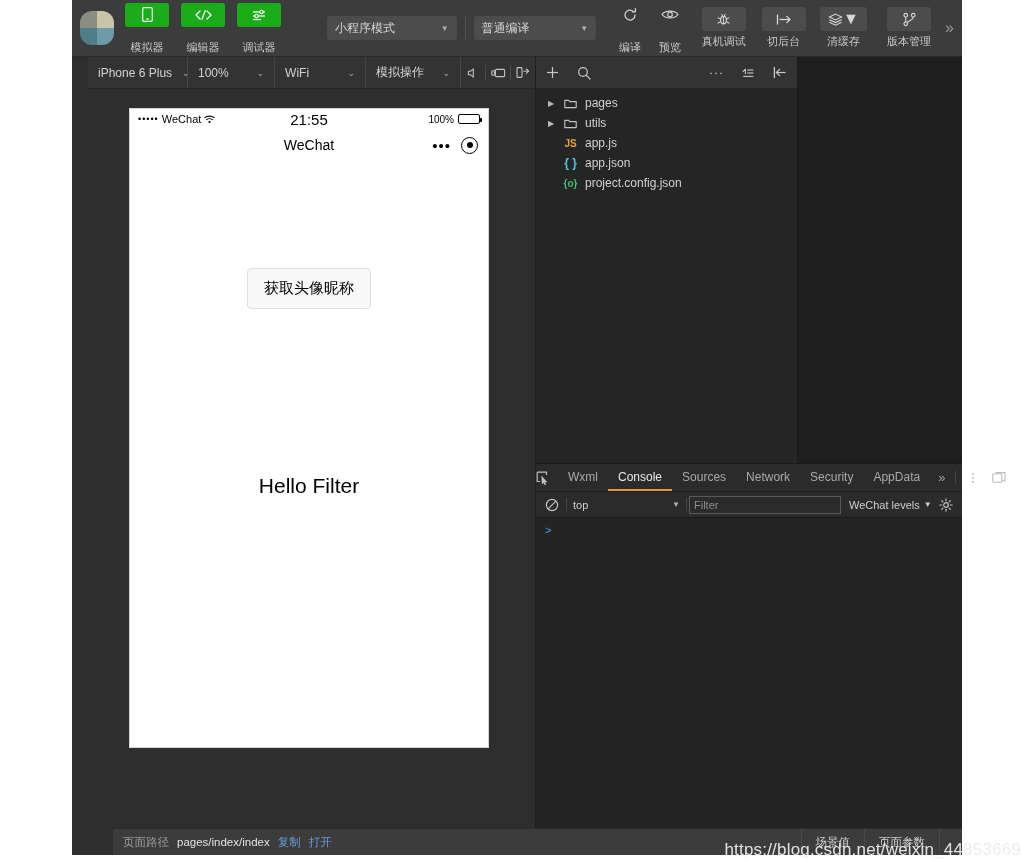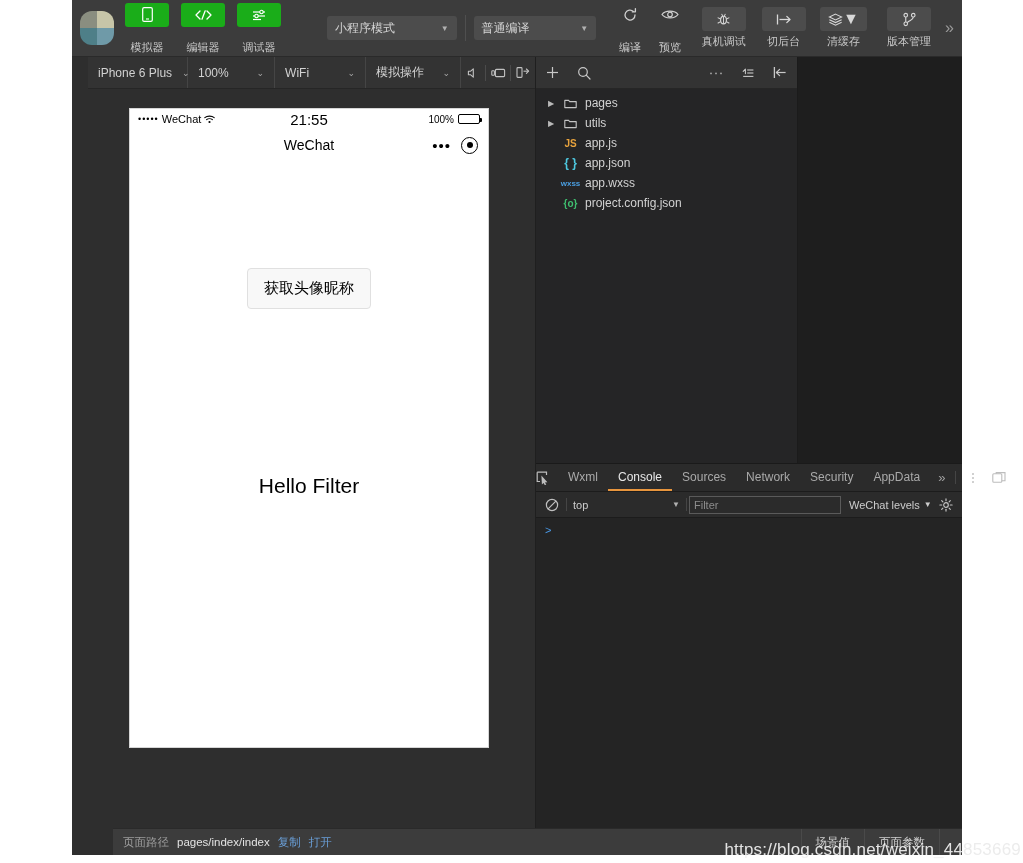--- a/index.html
+++ b/index.html
@@ -806,25 +806,20 @@
               <span class="tr-ico ico-js">JS</span>
               <span class="tr-name">app.js</span>
             </div>
 
             <div class="tr-row">
               <span class="tr-arrow blank">▶</span>
               <span class="tr-ico ico-json">{ }</span>
               <span class="tr-name">app.json</span>
             </div>
 
-            <div class="tr-row">
-              <span class="tr-arrow blank">▶</span>
-              <span class="tr-ico ico-wxss">wxss</span>
-              <span class="tr-name">app.wxss</span>
-            </div>
 
             <div class="tr-row">
               <span class="tr-arrow blank">▶</span>
               <span class="tr-ico ico-cfg">{o}</span>
               <span class="tr-name">project.config.json</span>
             </div>
 
           </div>
         </div>
 

